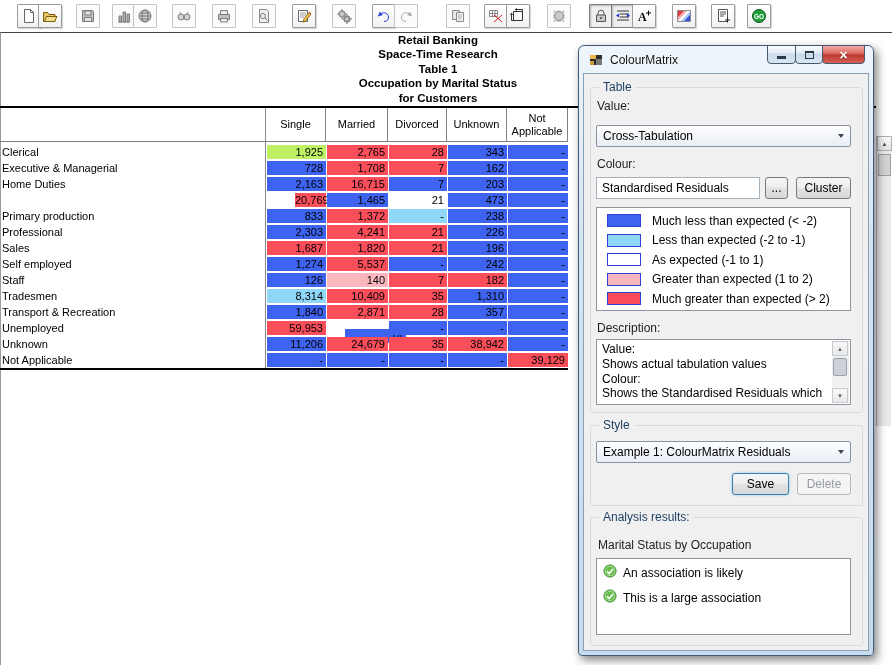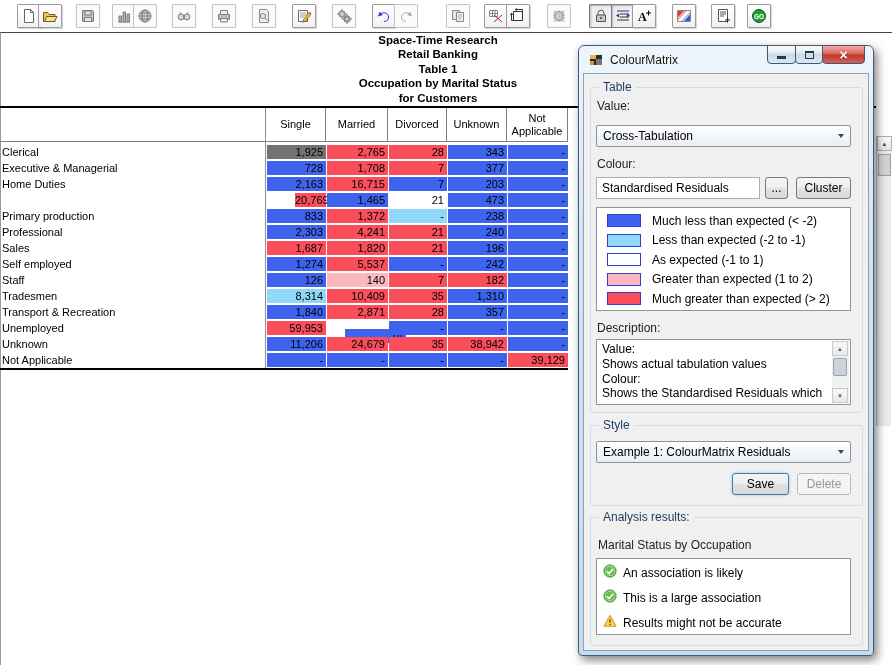--- a/index.html
+++ b/index.html
@@ -297,41 +297,41 @@
           <svg viewBox="0 0 16 16">
             <circle cx="8" cy="8" r="6.5" fill="#1E9E38" stroke="#0b5a1c"></circle>
             <text x="8" y="10.6" font-size="6.5" font-weight="bold" fill="#fff" text-anchor="middle" font-family="Liberation Sans,sans-serif">GO</text>
           </svg>
         </span>
       </div>
     </div>
 
   <div id="doc-bg"></div>
   <div id="title-block">
+      <div>Retail Banking</div>
       <div>Space-Time Research</div>
-      <div>Retail Banking</div>
       <div>Table 1</div>
       <div>Occupation by Marital Status</div>
       <div>for Customers</div>
     </div>
   <div id="black-line-top"></div>
   <div id="thead">
     <div id="th-label" class="thl"></div>
   <div class="th" style="left: 266px; width: 60px;">Single</div>
       <div class="th" style="left: 326px; width: 62px;">Married</div>
       <div class="th" style="left: 388px; width: 59px;">Divorced</div>
       <div class="th" style="left: 447px; width: 60px;">Unknown</div>
       <div class="th" style="left: 507px; width: 61px;">Not Applicable</div>
     </div>
   <div id="vline-265"></div>
   <div id="tbody">
       <div class="row">
         <span class="rl">Clerical</span>
         <div class="cell" style="left: 266px; width: 60px;">
-          <div class="cv" style="background: #737373;">1,925</div>
+          <div class="cv" style="background: #bef264;">1,925</div>
         </div>
         <div class="cell" style="left: 326px; width: 62px;">
           <div class="cv" style="background: rgb(250, 79, 91);">2,765</div>
         </div>
         <div class="cell" style="left: 388px; width: 59px;">
           <div class="cv" style="background: rgb(250, 79, 91);">28</div>
         </div>
         <div class="cell" style="left: 447px; width: 60px;">
           <div class="cv" style="background: rgb(62, 99, 239);">343</div>
         </div>
@@ -344,21 +344,21 @@
         <div class="cell" style="left: 266px; width: 60px;">
           <div class="cv" style="background: rgb(62, 99, 239);">728</div>
         </div>
         <div class="cell" style="left: 326px; width: 62px;">
           <div class="cv" style="background: rgb(250, 79, 91);">1,708</div>
         </div>
         <div class="cell" style="left: 388px; width: 59px;">
           <div class="cv" style="background: rgb(250, 79, 91);">7</div>
         </div>
         <div class="cell" style="left: 447px; width: 60px;">
-          <div class="cv" style="background: rgb(62, 99, 239);">377</div>
+          <div class="cv" style="background: rgb(62, 99, 239);">162</div>
         </div>
         <div class="cell" style="left: 507px; width: 61px;">
           <div class="cv" style="background: rgb(62, 99, 239);">-</div>
         </div>
       </div>
       <div class="row">
         <span class="rl">Home Duties</span>
         <div class="cell" style="left: 266px; width: 60px;">
           <div class="cv" style="background: rgb(62, 99, 239);">2,163</div>
         </div>
@@ -415,21 +415,21 @@
         <div class="cell" style="left: 266px; width: 60px;">
           <div class="cv" style="background: rgb(62, 99, 239);">2,303</div>
         </div>
         <div class="cell" style="left: 326px; width: 62px;">
           <div class="cv" style="background: rgb(250, 79, 91);">4,241</div>
         </div>
         <div class="cell" style="left: 388px; width: 59px;">
           <div class="cv" style="background: rgb(250, 79, 91);">21</div>
         </div>
         <div class="cell" style="left: 447px; width: 60px;">
-          <div class="cv" style="background: rgb(62, 99, 239);">240</div>
+          <div class="cv" style="background: rgb(62, 99, 239);">226</div>
         </div>
         <div class="cell" style="left: 507px; width: 61px;">
           <div class="cv" style="background: rgb(62, 99, 239);">-</div>
         </div>
       </div>
       <div class="row">
         <span class="rl">Sales</span>
         <div class="cell" style="left: 266px; width: 60px;">
           <div class="cv" style="background: rgb(250, 79, 91);">1,687</div>
         </div>
@@ -684,25 +684,17 @@
             <span class="ana-text">An association is likely</span>
           </div>
           <div class="ana-row">
             <span><svg viewBox="0 0 16 16">
                 <circle cx="8" cy="8" r="7" fill="#67bc4d" stroke="#3f8f2f"></circle>
                 <circle cx="8" cy="8" r="5.4" fill="none" stroke="#fff" opacity="0.5"></circle>
                 <path d="M4.6 8.2l2.4 2.6 4.4-5" fill="none" stroke="#fff" stroke-width="1.8"></path>
               </svg></span>
             <span class="ana-text">This is a large association</span>
           </div>
-          <div class="ana-row">
-            <span><svg viewBox="0 0 16 16">
-                <path d="M8 1.5L15 14H1z" fill="#ffd34f" stroke="#c8881b"></path>
-                <path d="M8 6v4" stroke="#6b4a00" stroke-width="1.6"></path>
-                <circle cx="8" cy="12" r="0.9" fill="#6b4a00"></circle>
-              </svg></span>
-            <span class="ana-text">Results might not be accurate</span>
-          </div>
         </div>
 
     </div>
   </div>
 </div>
 
 </body></html>

